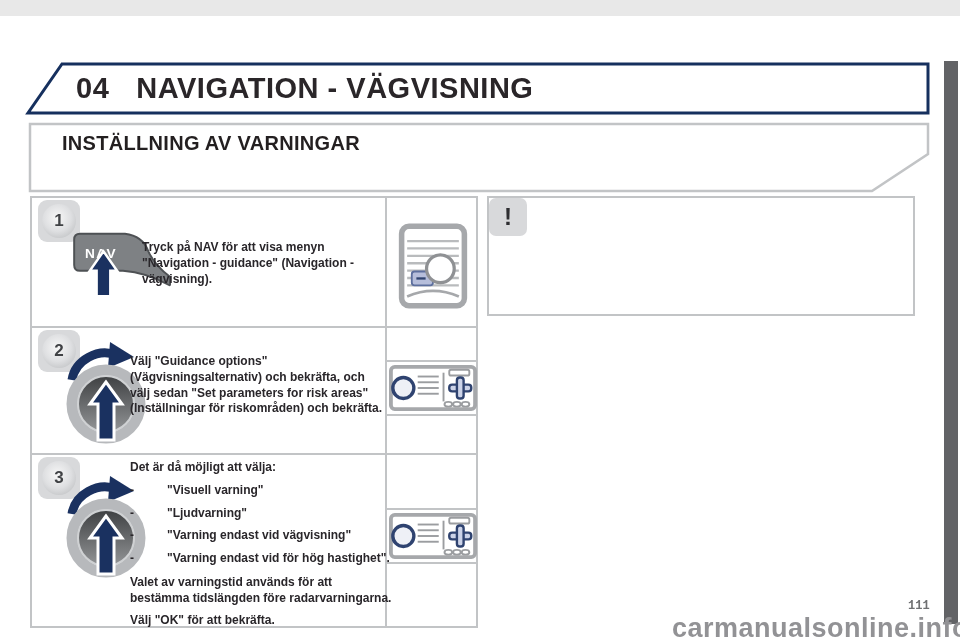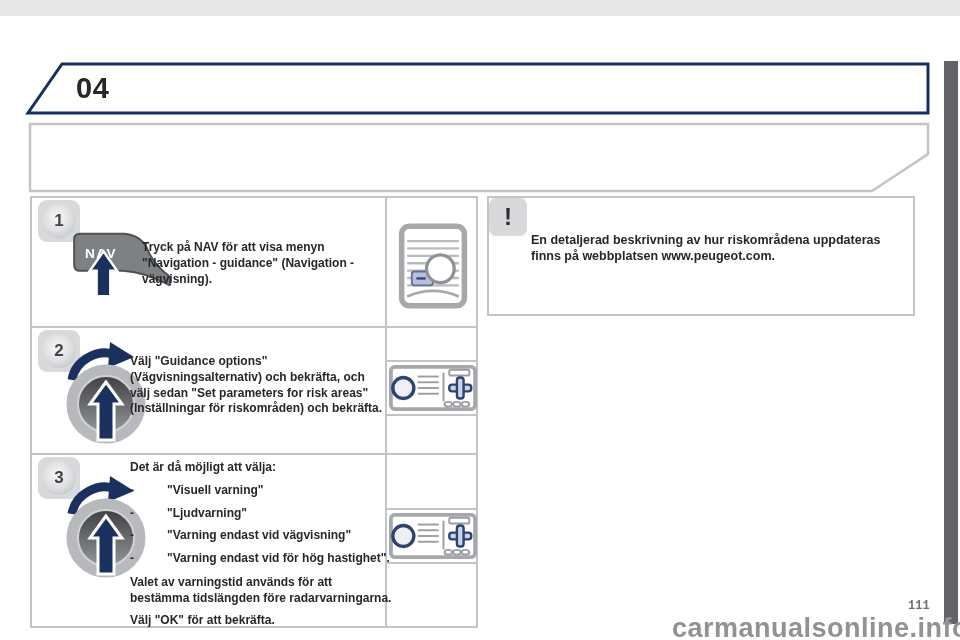--- a/index.html
+++ b/index.html
@@ -50,26 +50,28 @@
 </head>
 <body>
 
 <div id="page">
 
   <svg class="abs" style="left:20px; top:40px;" width="920" height="65" viewBox="0 0 920 65">
     <polygon points="42,8 908,8 908,57 8,57" fill="none" stroke="#16305e" stroke-width="3"></polygon>
   </svg>
   <div id="title-text" class="abs">
     <span>04</span>
+    <span>NAVIGATION - VÄGVISNING</span>
   </div>
 
   <svg class="abs" style="left:28px; top:106px;" width="902" height="72" viewBox="0 0 902 72">
     <polygon points="2,2 900,2 900,32 844,69 2,69" fill="none" stroke="#c2c4c6" stroke-width="2.5"></polygon>
   </svg>
   <div id="heading-text" class="abs">
+    <div>INSTÄLLNING AV VARNINGAR</div>
   </div>
 
   <div id="steps-grid" class="abs">
     <div class="gline" style="left:353px; top:0; width:2px; height:100%;"></div>
     <div class="gline" style="left:0; top:128px; width:100%; height:2px;"></div>
     <div class="gline" style="left:0; top:255px; width:100%; height:2px;"></div>
     <div class="gline" style="left:353px; top:162px; width:93px; height:2px;"></div>
     <div class="gline" style="left:353px; top:216px; width:93px; height:2px;"></div>
     <div class="gline" style="left:353px; top:310px; width:93px; height:2px;"></div>
     <div class="gline" style="left:353px; top:364px; width:93px; height:2px;"></div>
@@ -189,21 +191,20 @@
     </g>
     <g>
       <rect x="63" y="22.5" width="23" height="7" rx="3" fill="#ccd3e8" stroke="#2f4370" stroke-width="2.5"></rect>
       <rect x="71" y="15" width="7" height="22" rx="3" fill="#ccd3e8" stroke="#2f4370" stroke-width="2.5"></rect>
     </g>
   </svg>
 
   <div id="notice-box" class="abs"></div>
   <div class="notice-badge abs" style="left:489px; top:182px;">!</div>
   <div id="notice-text" class="abs">
-    <p class="para mt8">En detaljerad beskrivning av hur riskområdena uppdateras finns på webbplatsen www.peugeot.com.</p>
   </div>
 
   <div id="side-bar" class="abs"></div>
 
   <div id="page-number" class="abs">111</div>
   <div id="watermark" class="abs">carmanualsonline.info</div>
 
 </div>
 
 </body></html>

